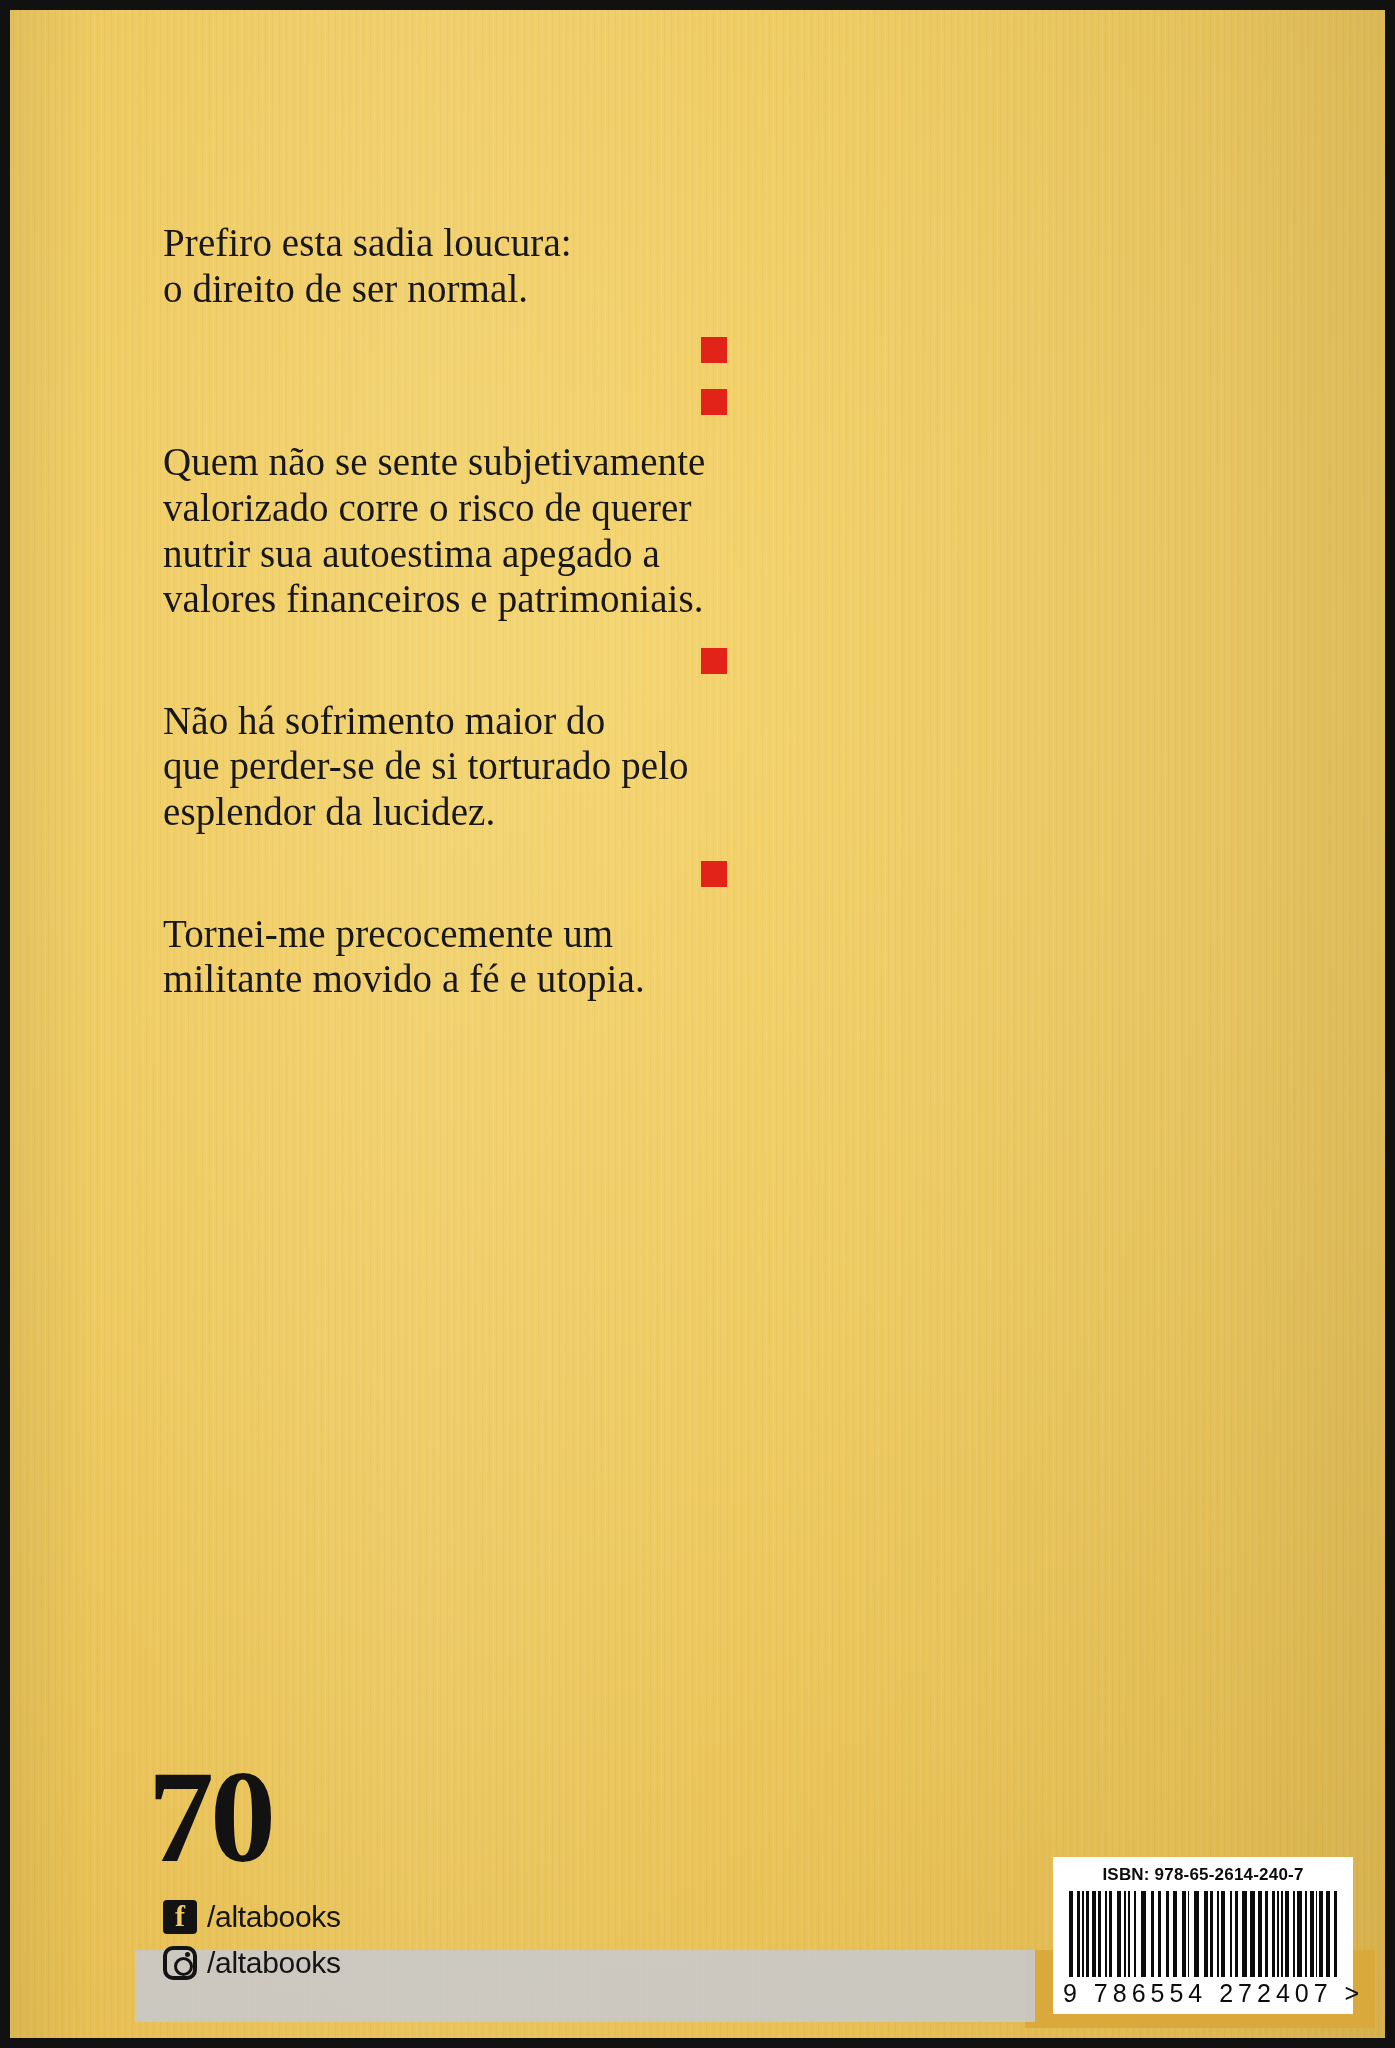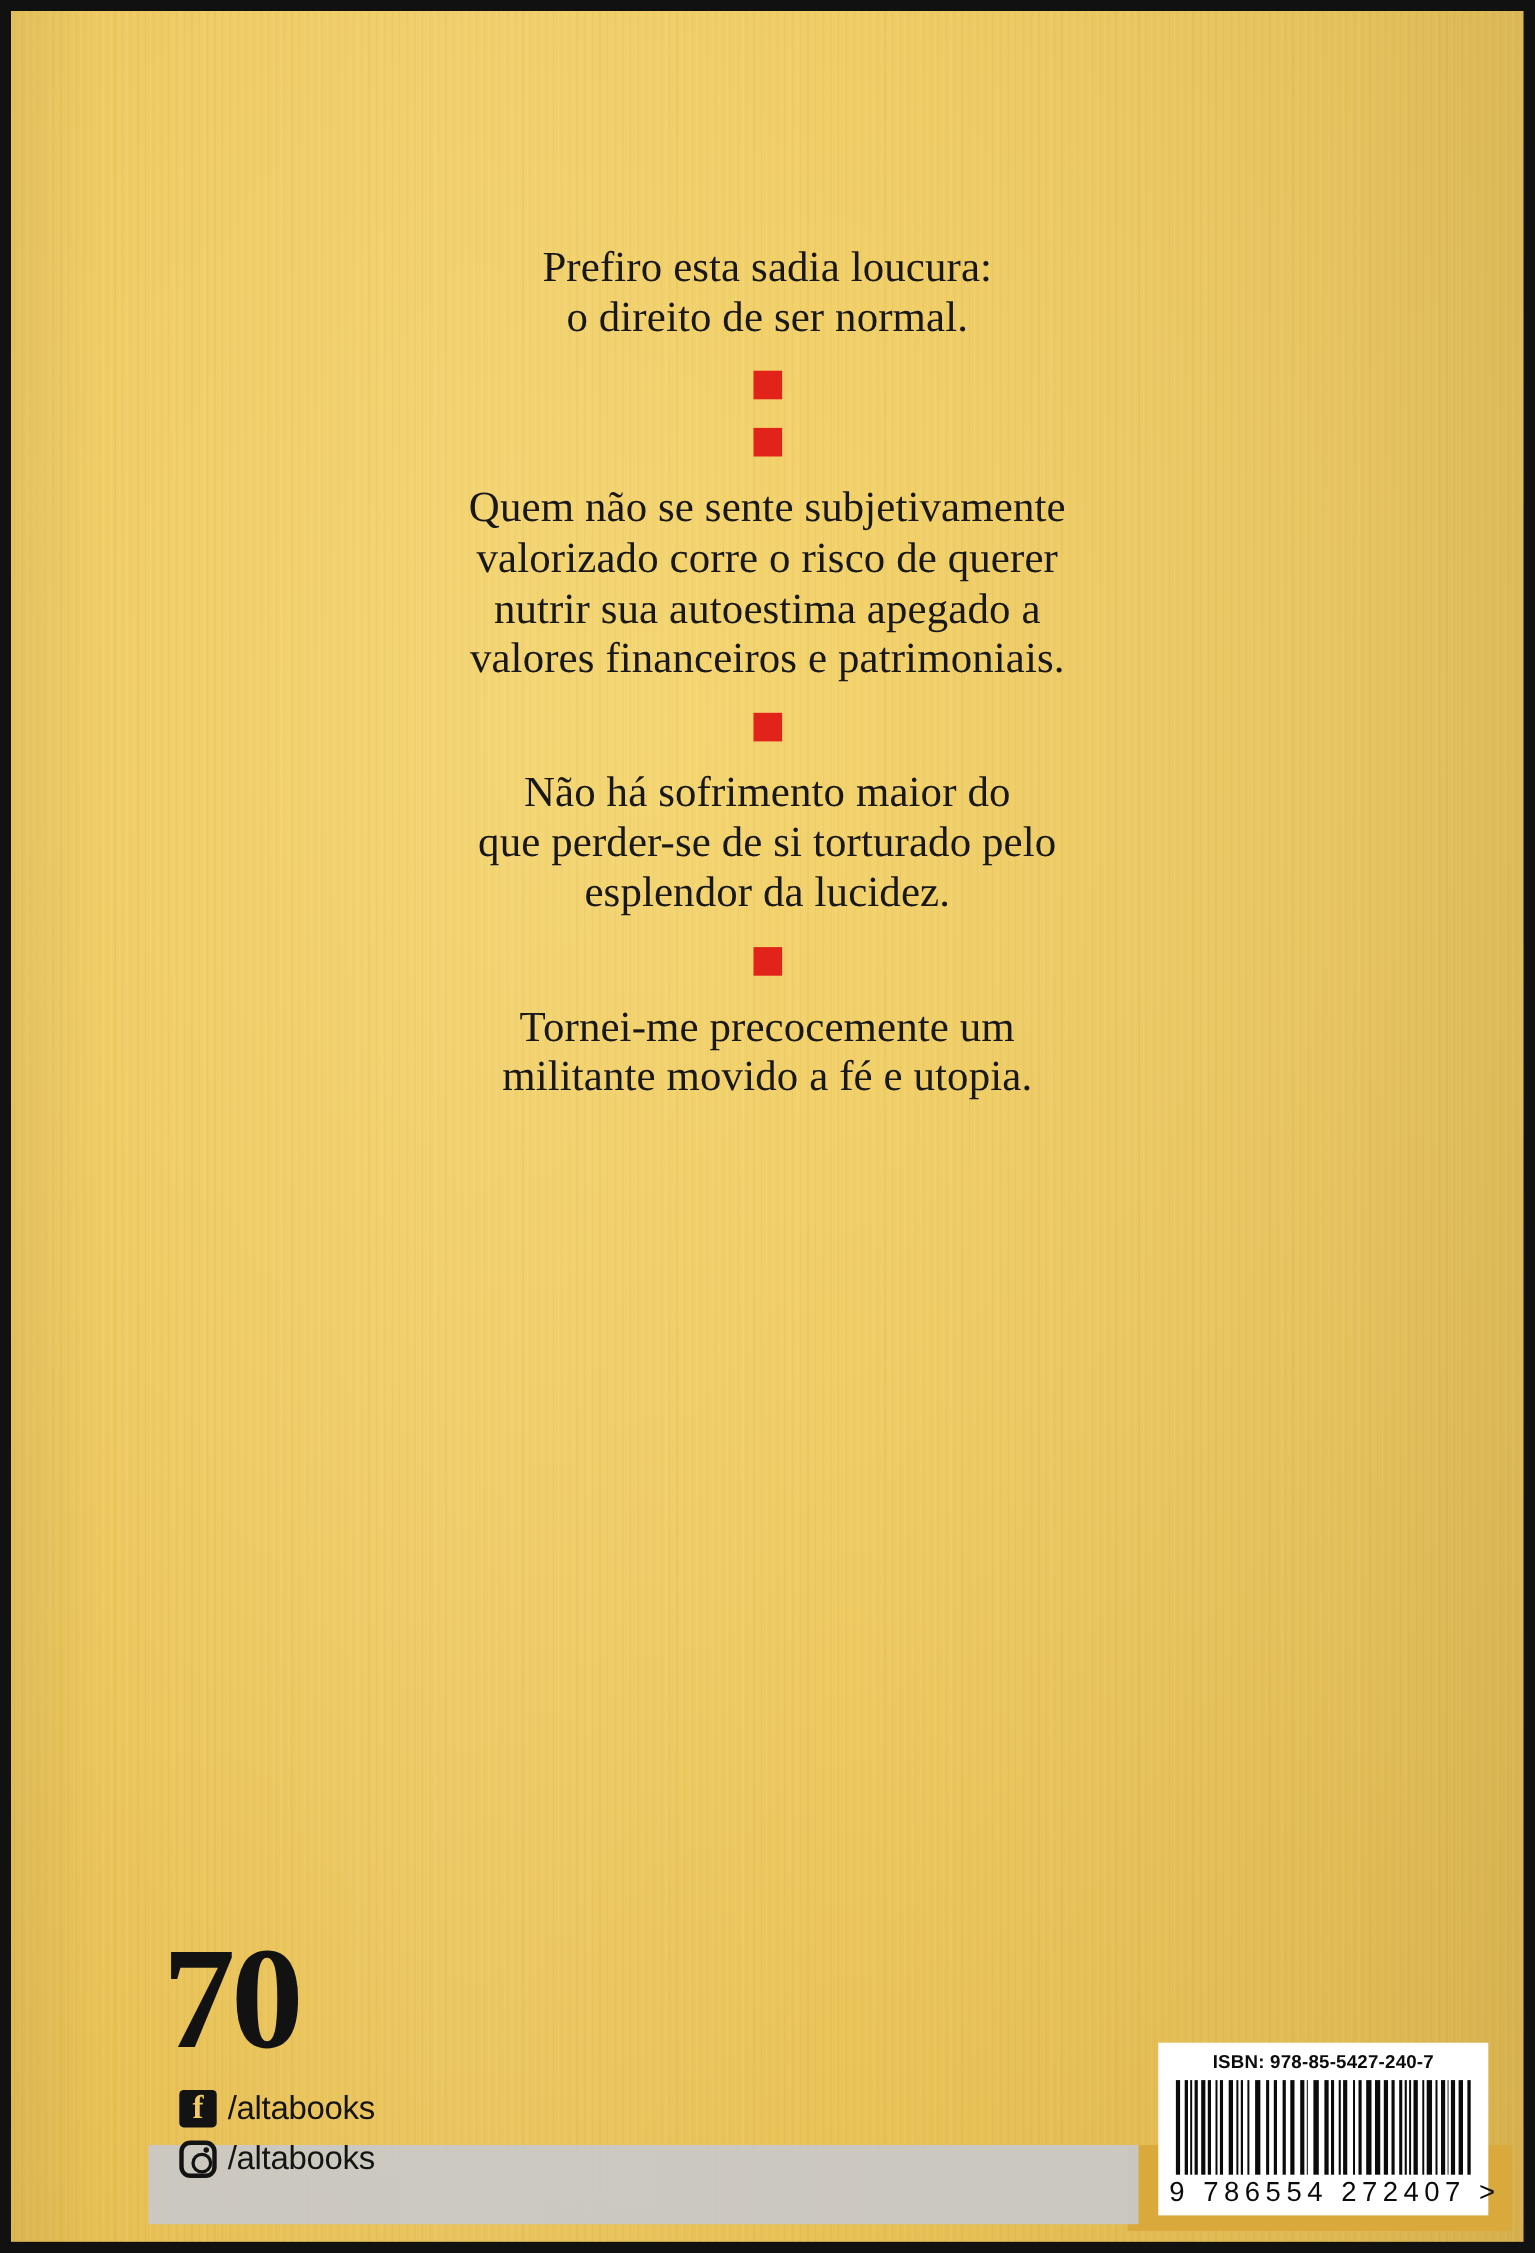--- a/index.html
+++ b/index.html
@@ -47,23 +47,24 @@
       linear-gradient(90deg, rgba(0,0,0,0.05) 0%, rgba(0,0,0,0) 6%, rgba(255,255,255,0.05) 30%, rgba(0,0,0,0) 55%, rgba(0,0,0,0.035) 88%, rgba(0,0,0,0.07) 100%);
     pointer-events: none;
   }
 
   
   .quotes {
     position: absolute;
     left: 0;
     right: 0;
     top: 210px;
-    text-align: center;
+    text-align: left;
     color: #1b1b1b;
     z-index: 3;
+    padding-left: 33px;
   }
   .quote {
     font-size: 39px;
     line-height: 1.17;
     letter-spacing: 0.1px;
     white-space: pre-line;
     margin: 0 auto;
     padding: 0 120px;
     color: #18171a;
   }
@@ -292,21 +293,21 @@
           <span class="label">/altabooks</span>
         </div>
         <div class="social-row">
           <span class="ic ic-ig"></span>
           <span class="label">/altabooks</span>
         </div>
       </div>
 
 
       <div class="isbn-box">
-        <div class="isbn-text">ISBN: 978-85-5427-240-7</div>
+        <div class="isbn-text">ISBN: 978-65-2614-240-7</div>
         <div class="barcode">
             <div class="b" style="width: 4px;"></div>
             <div class="s" style="width: 4px;"></div>
             <div class="b" style="width: 3px;"></div>
             <div class="s" style="width: 2px;"></div>
             <div class="b" style="width: 3px;"></div>
             <div class="s" style="width: 2px;"></div>
             <div class="b" style="width: 3px;"></div>
             <div class="s" style="width: 3px;"></div>
             <div class="b" style="width: 4px;"></div>

